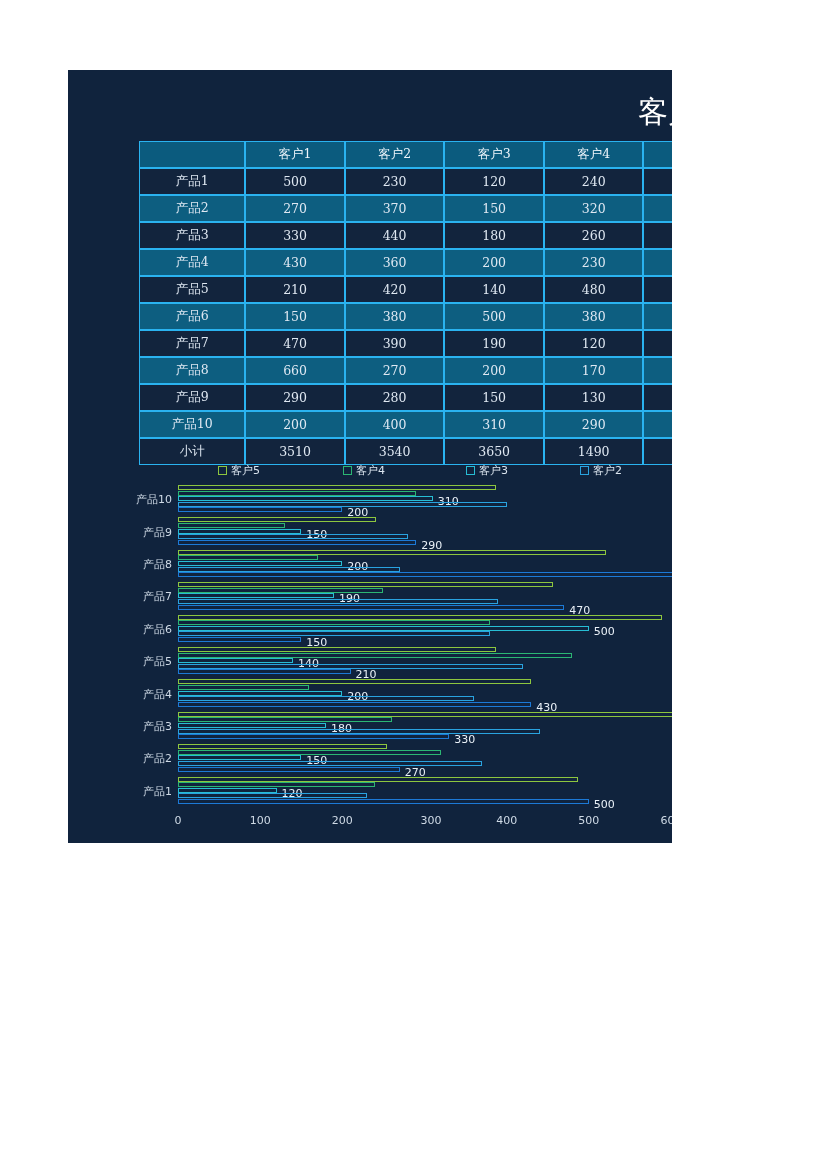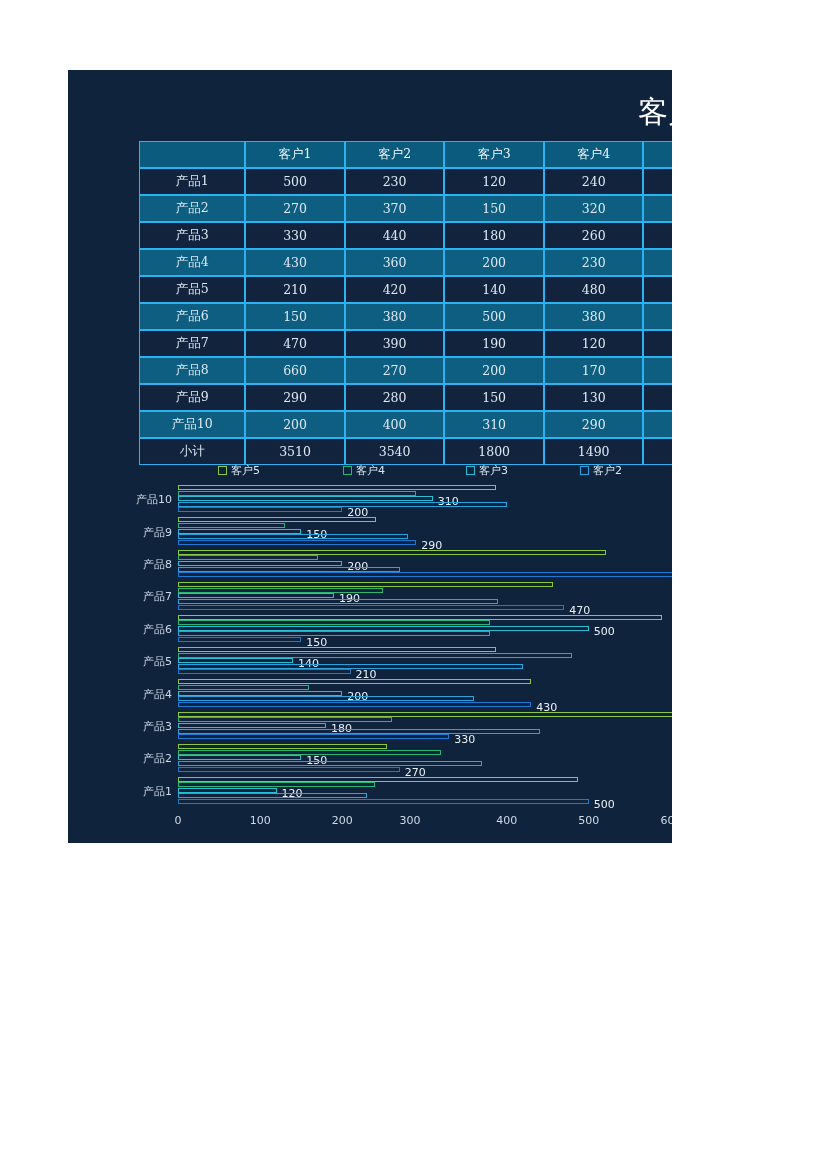--- a/index.html
+++ b/index.html
@@ -275,21 +275,21 @@
             <td>200</td>
             <td>400</td>
             <td>310</td>
             <td>290</td>
             <td>387</td>
           </tr>
           <tr class="total">
             <td>小计</td>
             <td>3510</td>
             <td>3540</td>
-            <td>1800</td>
+            <td>3650</td>
             <td>1490</td>
             <td>4416</td>
           </tr>
         </tbody>
     </table>
   </div>
 
   <div id="chart">
     <div id="legend">
         <span class="lg" style="left: 150px;"><span class="sw" style="border-color: rgb(141, 198, 63);"></span><span>客户5</span></span>
@@ -395,20 +395,20 @@
           <div class="dlab" style="left: 213.604px; top: 12.2px;">120</div>
           <div class="bar" style="top: 17.8px; width: 188.991px; border-color: rgb(41, 163, 224);"></div>
           <div class="bar" style="top: 23.4px; width: 410.85px; border-color: rgb(28, 121, 214);"></div>
           <div class="dlab" style="left: 525.85px; top: 23.4px;">500</div>
         </div>
       </div>
     <div id="xaxis">
         <div class="xt" style="left: 110px;">0</div>
         <div class="xt" style="left: 192.17px;">100</div>
         <div class="xt" style="left: 274.34px;">200</div>
-        <div class="xt" style="left: 342px;">300</div>
+        <div class="xt" style="left: 363px;">300</div>
         <div class="xt" style="left: 438.68px;">400</div>
         <div class="xt" style="left: 520.85px;">500</div>
         <div class="xt" style="left: 603.02px;">600</div>
       </div>
   </div>
 
 </div>
 
 </body></html>

